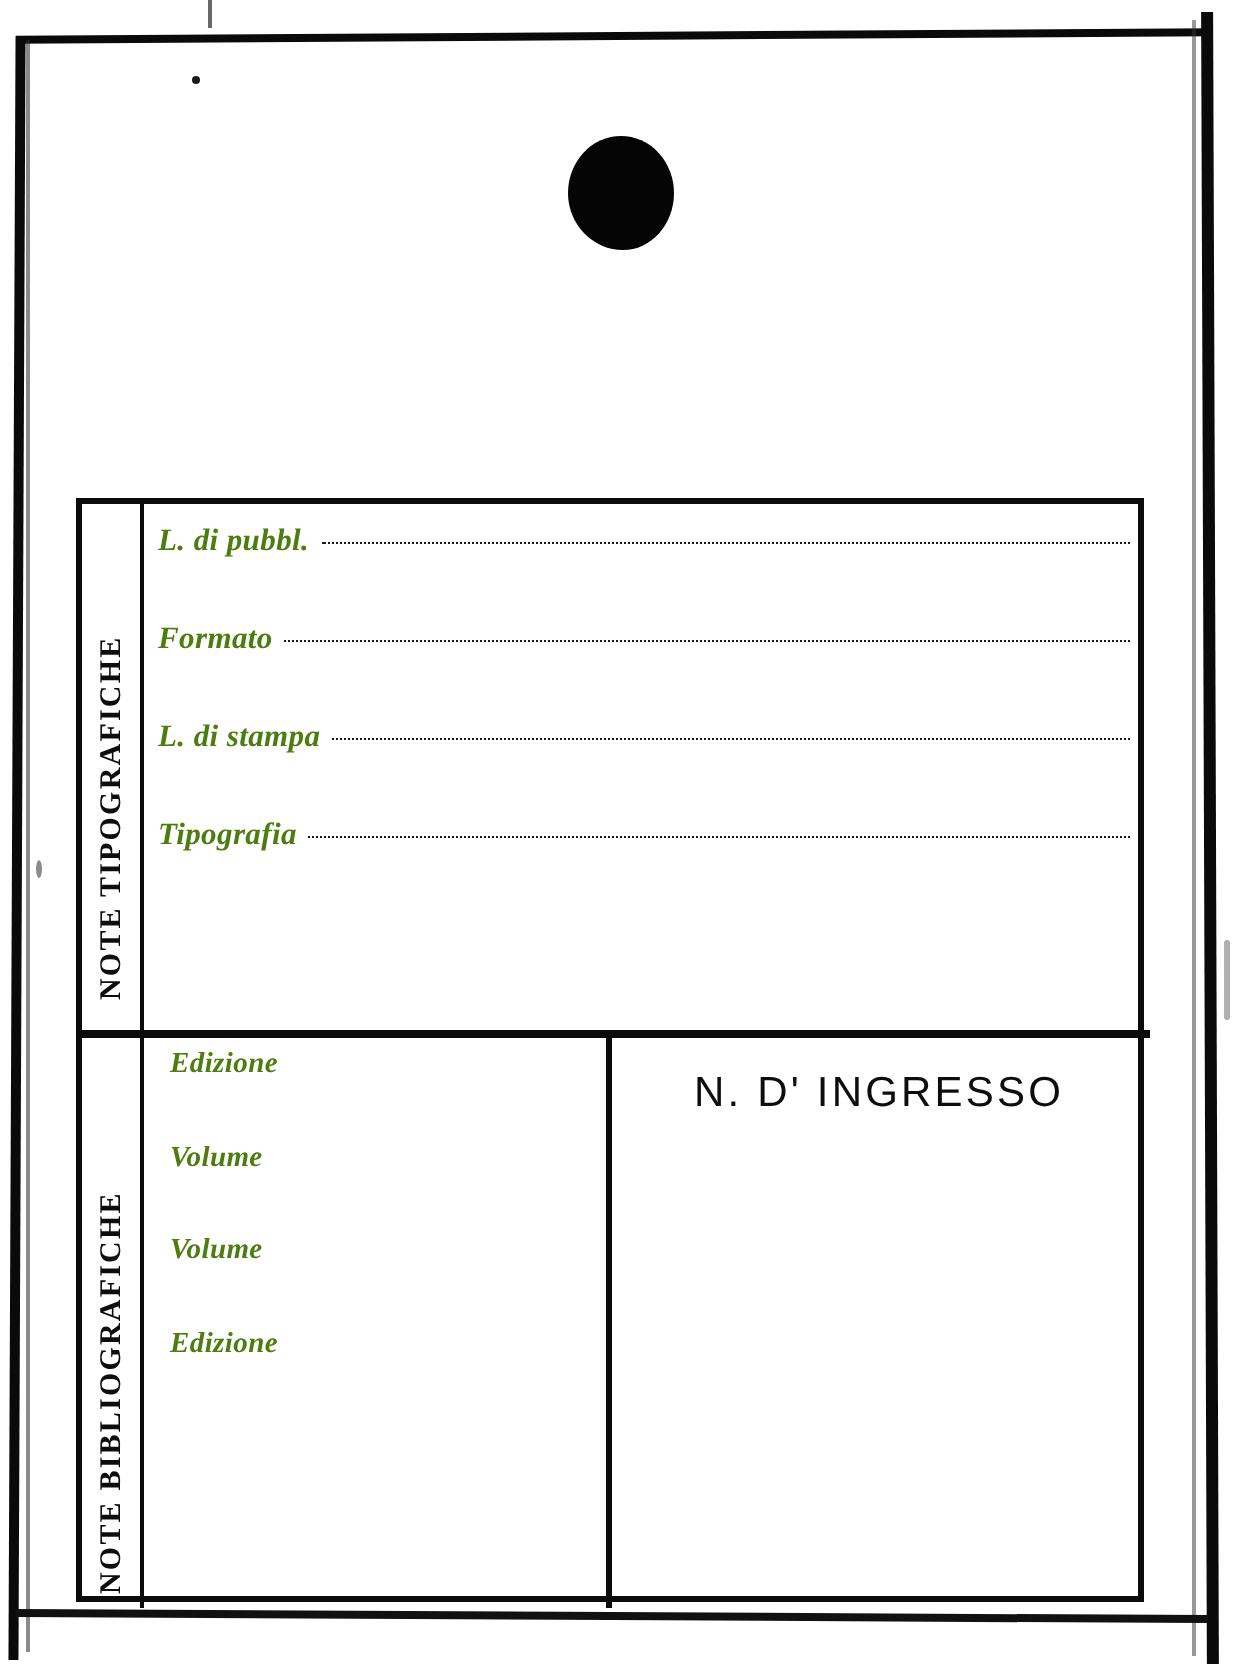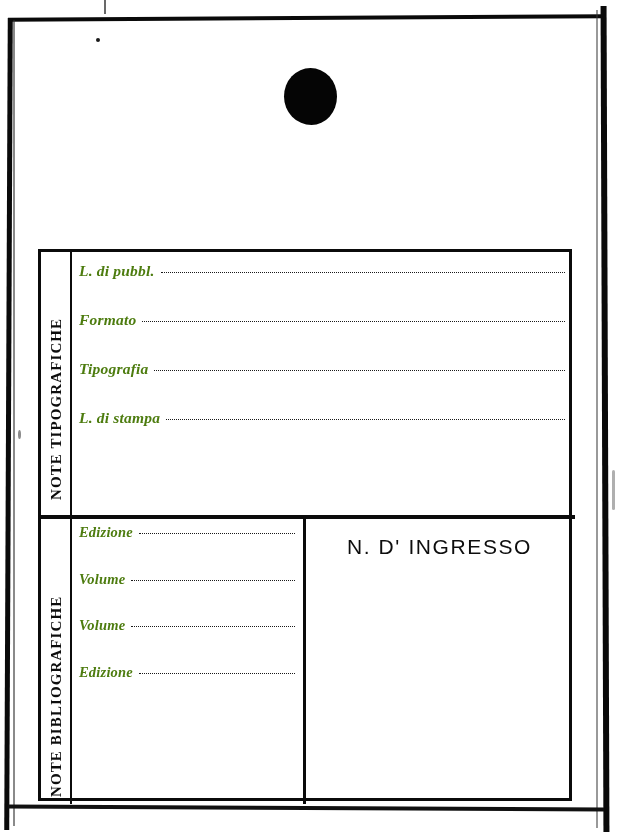--- a/index.html
+++ b/index.html
@@ -185,20 +185,21 @@
     width: 216px;
   }
 
   .row {
     display: flex;
     align-items: baseline;
     height: 49px;
   }
   .fields-bottom .row {
     height: 46.5px;
+    flex-direction: column;
   }
 
   .flabel {
     font-family: "Liberation Serif", serif;
     font-style: italic;
     font-weight: 700;
     font-size: 15.5px;
     color: #4d7c0f;
     white-space: nowrap;
     flex: 0 0 auto;
@@ -268,25 +269,25 @@
     <div class="fields-top">
       <div class="row">
         <span class="flabel">L. di pubbl.</span>
         <span class="dots"></span>
       </div>
       <div class="row">
         <span class="flabel">Formato</span>
         <span class="dots"></span>
       </div>
       <div class="row">
+        <span class="flabel">L. di stampa</span>
+        <span class="dots"></span>
+      </div>
+      <div class="row">
         <span class="flabel">Tipografia</span>
-        <span class="dots"></span>
-      </div>
-      <div class="row">
-        <span class="flabel">L. di stampa</span>
         <span class="dots"></span>
       </div>
     </div>
 
     <div class="fields-bottom">
       <div class="row">
         <span class="flabel">Edizione</span>
         <span class="dots"></span>
       </div>
       <div class="row">

